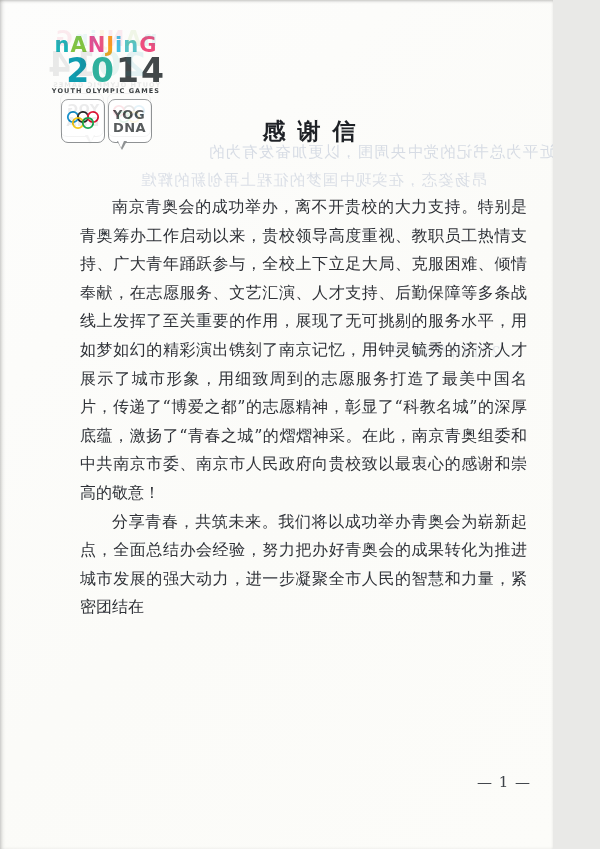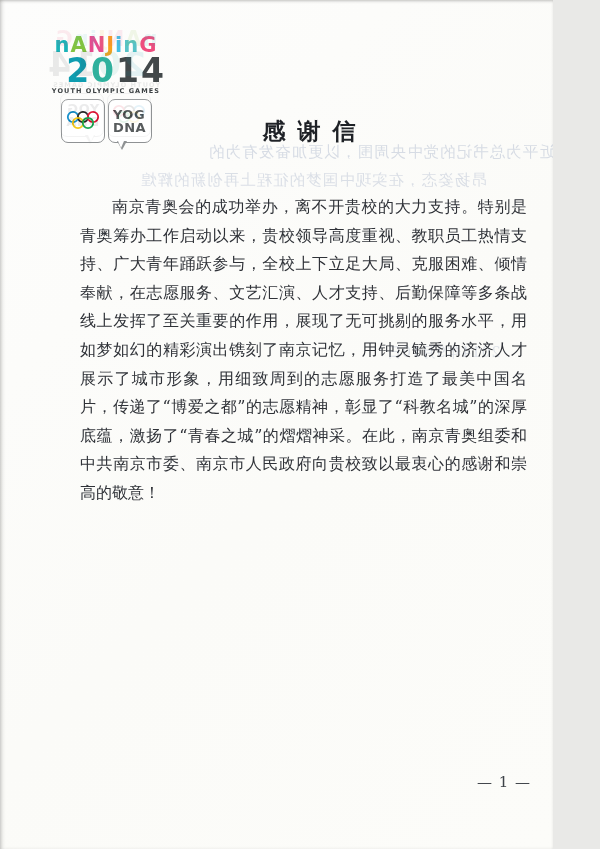--- a/index.html
+++ b/index.html
@@ -117,17 +117,18 @@
 
   <div class="ghost ghost-line ghost-l1">以习近平为总书记的党中央周围，以更加奋发有为的</div>
   <div class="ghost ghost-line ghost-l2">昂扬姿态，在实现中国梦的征程上再创新的辉煌</div>
   <div class="ghost ghost-line ghost-date">2014年9月10日</div>
 
   <div class="title">感 谢 信</div>
 
 
   <div class="body-text">
     <p>南京青奥会的成功举办，离不开贵校的大力支持。特别是青奥筹办工作启动以来，贵校领导高度重视、教职员工热情支持、广大青年踊跃参与，全校上下立足大局、克服困难、倾情奉献，在志愿服务、文艺汇演、人才支持、后勤保障等多条战线上发挥了至关重要的作用，展现了无可挑剔的服务水平，用如梦如幻的精彩演出镌刻了南京记忆，用钟灵毓秀的济济人才展示了城市形象，用细致周到的志愿服务打造了最美中国名片，传递了“博爱之都”的志愿精神，彰显了“科教名城”的深厚底蕴，激扬了“青春之城”的熠熠神采。在此，南京青奥组委和中共南京市委、南京市人民政府向贵校致以最衷心的感谢和崇高的敬意！</p>
+    <p>分享青春，共筑未来。我们将以成功举办青奥会为崭新起点，全面总结办会经验，努力把办好青奥会的成果转化为推进城市发展的强大动力，进一步凝聚全市人民的智慧和力量，紧密团结在</p>
   </div>
 
   <div class="page-num">— 1 —</div>
 
 </div>
 
 </body></html>

